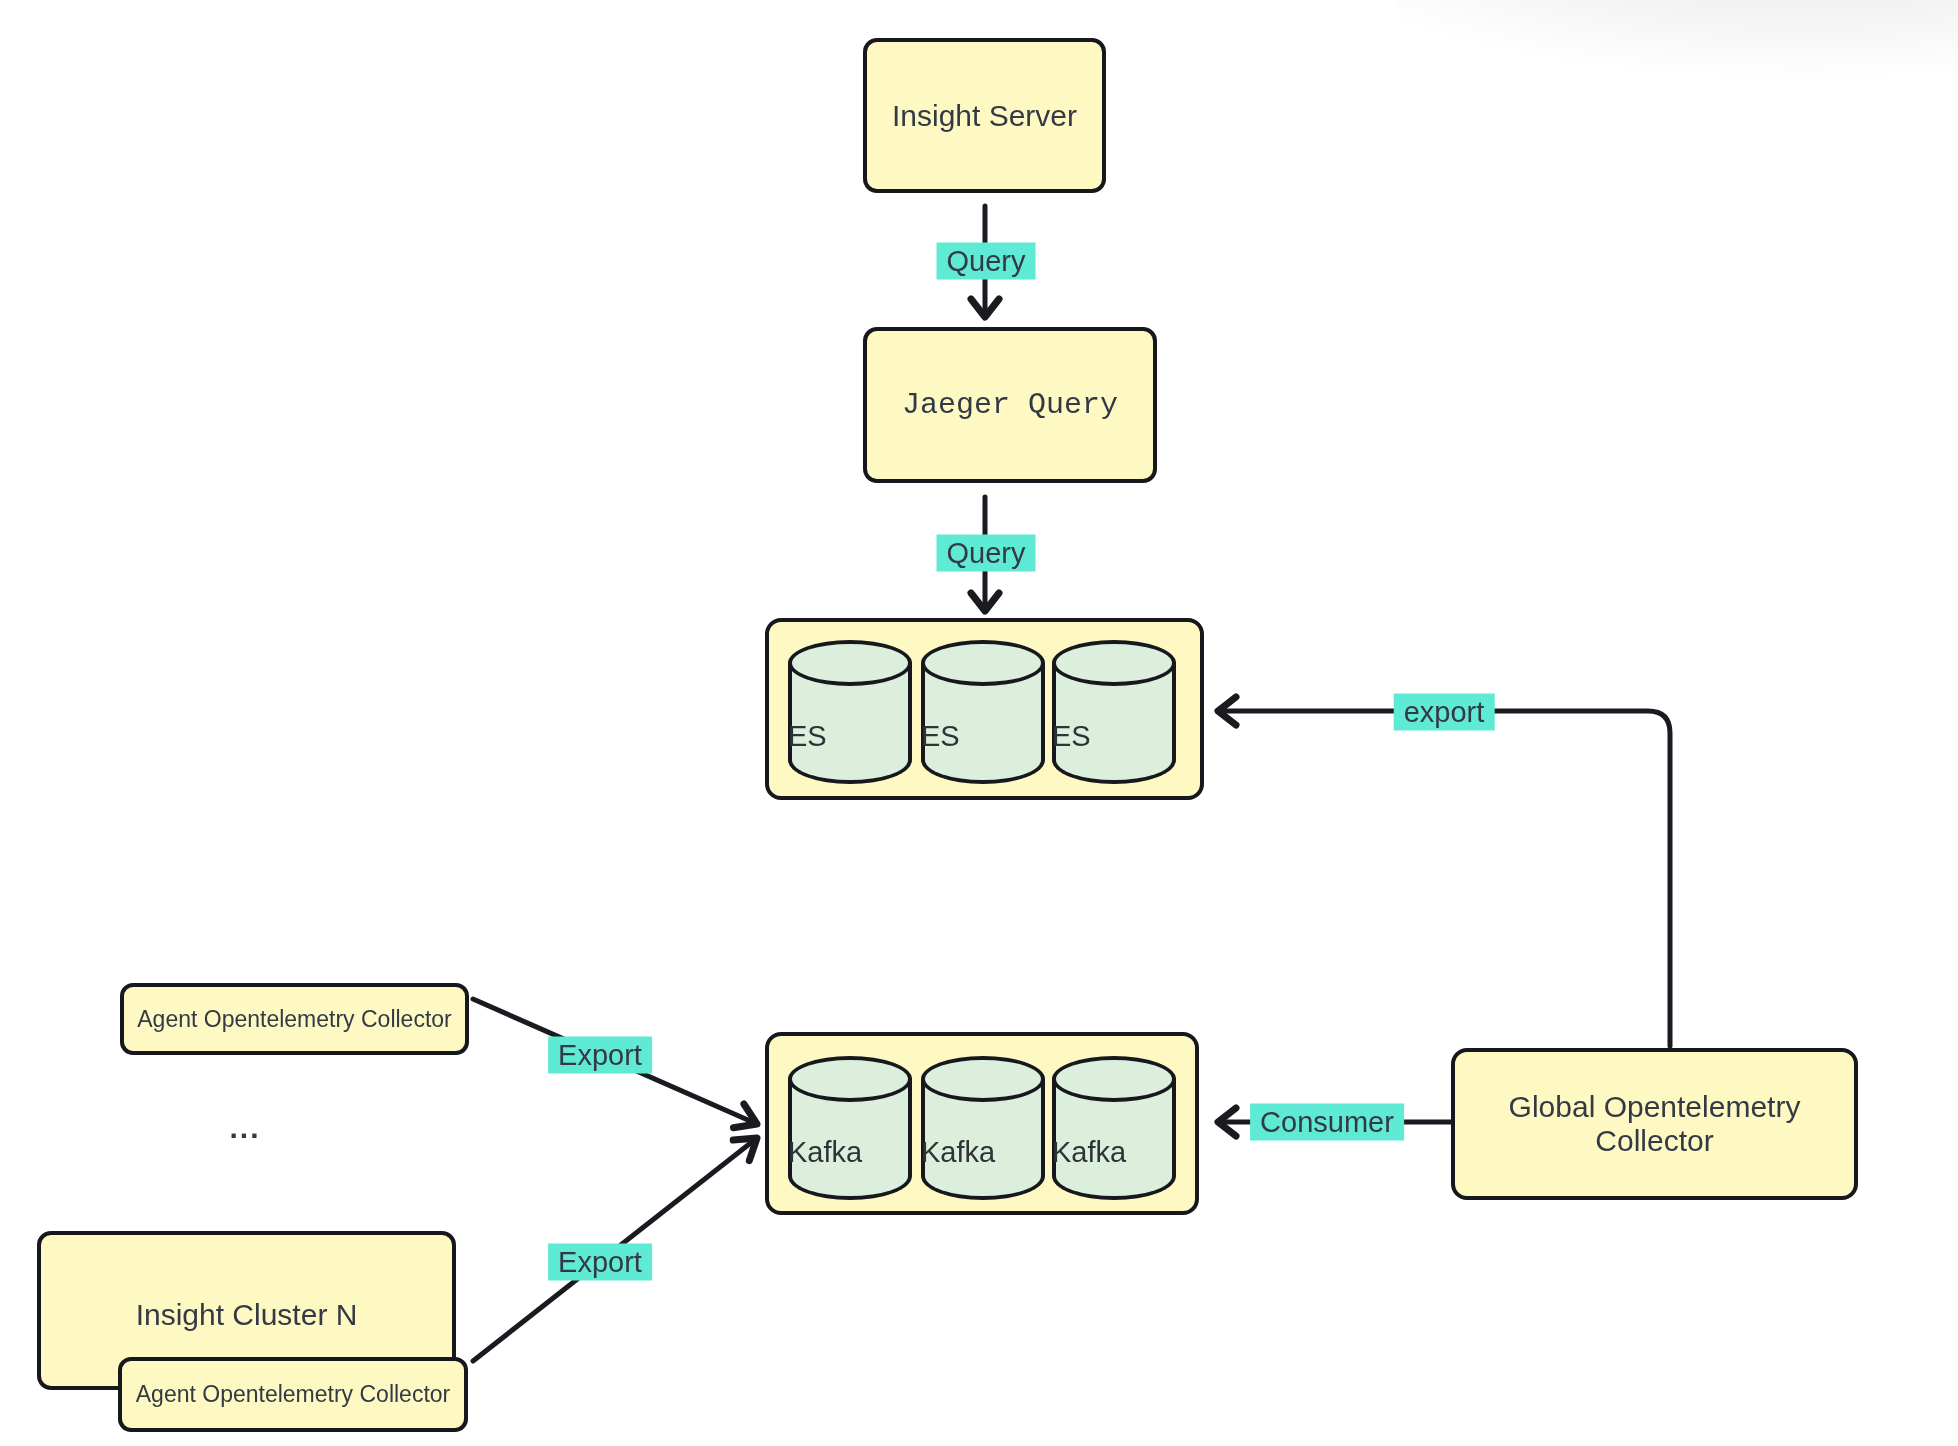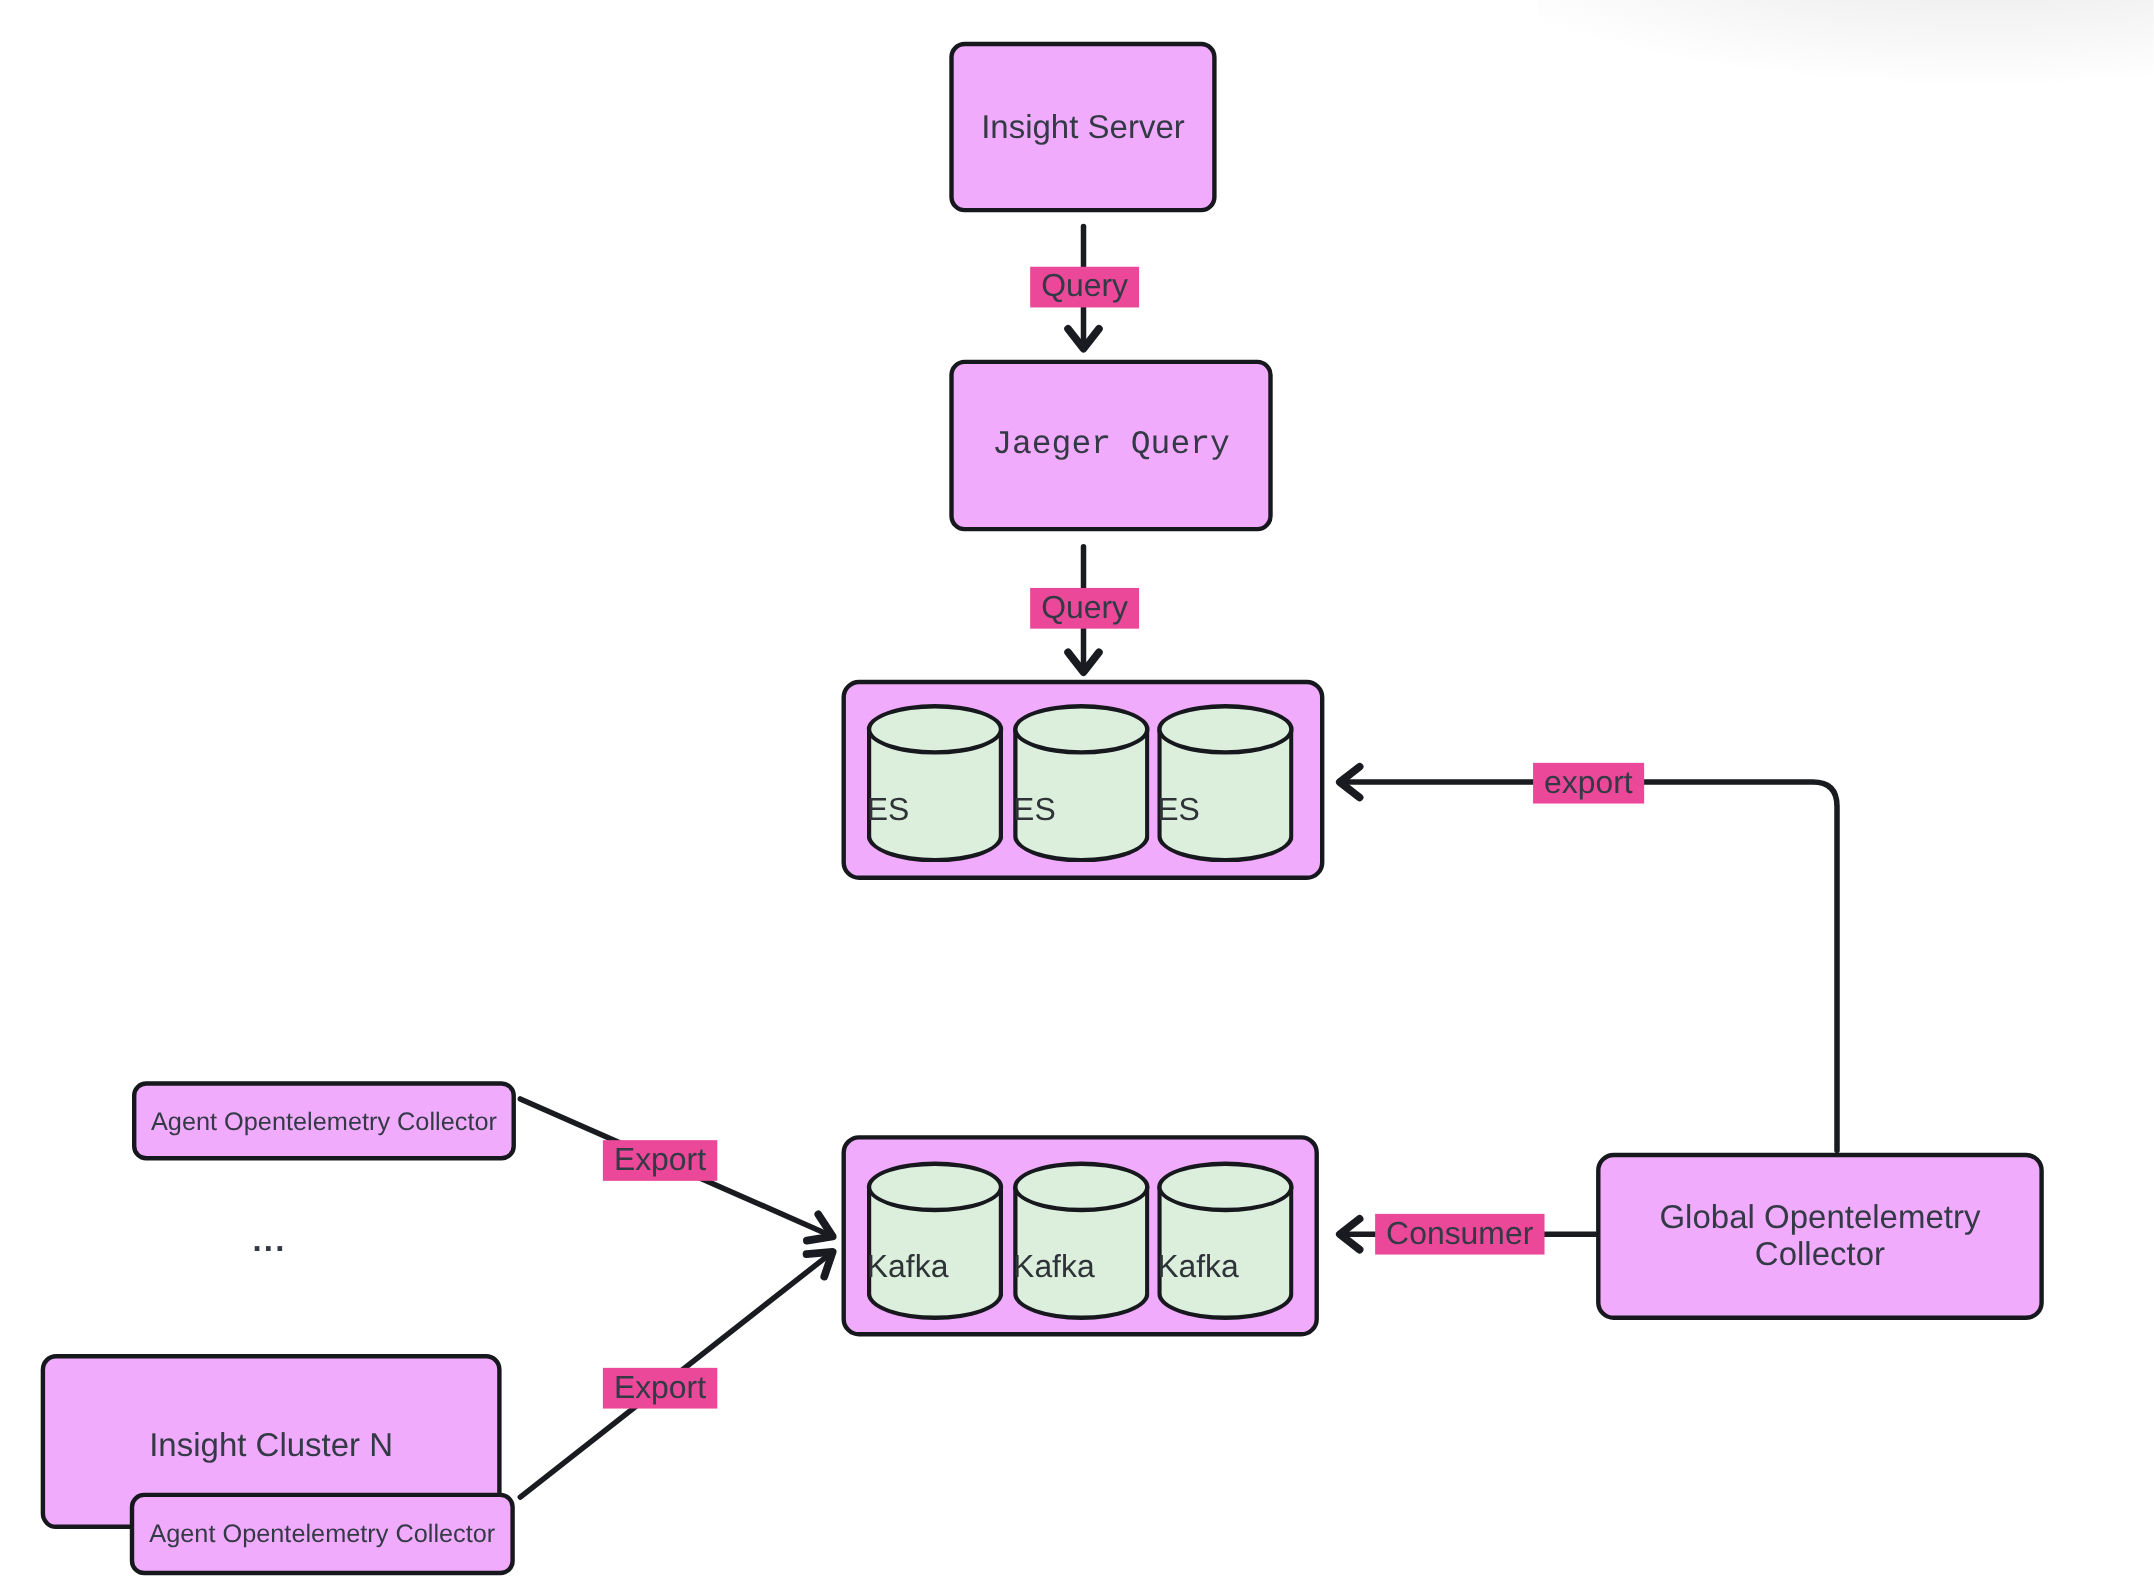--- a/index.html
+++ b/index.html
@@ -16,21 +16,21 @@
   }
   svg.edges { position:absolute; left:0; top:0; width:1958px; height:1446px; z-index:1; }
   svg.edges path, svg.edges polyline {
     fill:none; stroke:#191b20; stroke-width:5;
     stroke-linecap:round; stroke-linejoin:round;
   }
   svg.edges polyline { stroke-width:7; }
 
   .node {
     position:absolute; box-sizing:border-box;
-    background:#f0abfc; border:4px solid #16181d; border-radius:14px;
+    background:#fef9c3; border:4px solid #16181d; border-radius:14px;
     display:flex; align-items:center; justify-content:center;
     font-size:30px; color:#333a45; z-index:2; text-align:center;
   }
   .cluster { border-radius:16px; z-index:2; }
   .agent-box { border-radius:13px; font-size:23px; z-index:3;margin-top:28px; }
   .wc-label {
     position:absolute; left:0; right:0; text-align:center;
     font-size:30px; color:#333a45;
   }
   .cyl { position:absolute; width:124px; height:144px; z-index:3; }
@@ -42,21 +42,21 @@
     position:absolute; left:0; right:0; top:23px; bottom:0; box-sizing:border-box;
     background:#dcefdd; border:4px solid #16181d; border-top:none;
     border-radius:0 0 62px 62px / 0 0 24px 24px; z-index:1;
   }
   .cyl-label {
     position:absolute; left:0; right:0; top:80px; text-align:left;
     font-size:29px; color:#2e3338; z-index:3;
   }
   .edge-label {
     position:absolute; transform:translate(-50%,-50%);
-    background:#ec4899; padding:2px 10px; font-size:29px; color:#333a45;
+    background:#5eead4; padding:2px 10px; font-size:29px; color:#333a45;
     z-index:4; white-space:nowrap;
   }
   .ellipsis {
     position:absolute; transform:translate(-50%,-50%);
     font-size:30px; font-weight:600; color:#333a45; letter-spacing:2px; z-index:2;
   }
 </style>
 </head>
 <body>
 

